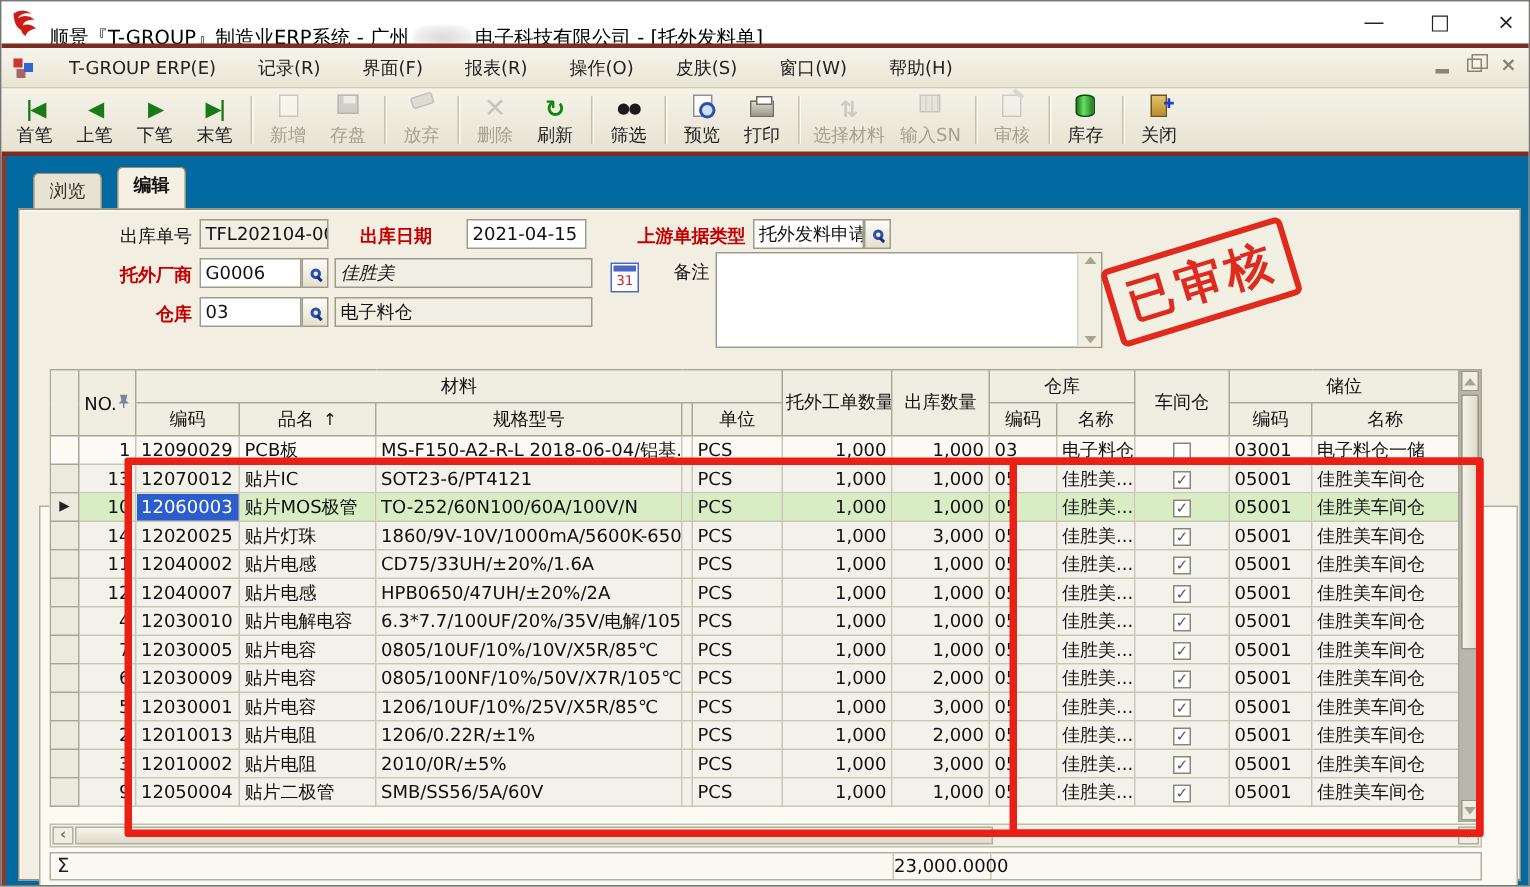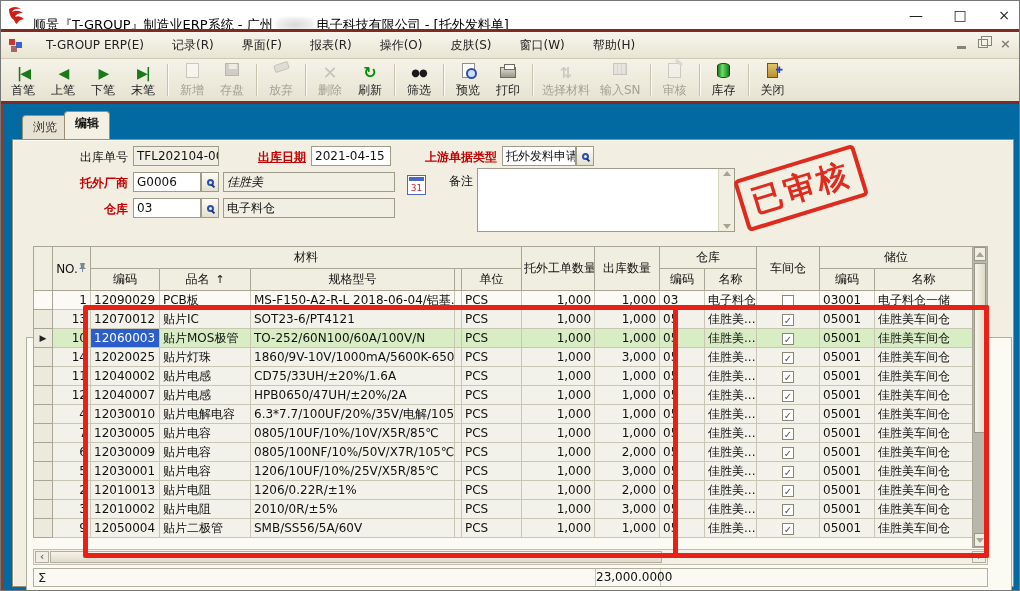--- a/index.html
+++ b/index.html
@@ -240,28 +240,28 @@
       <div class="tsep"></div>
       <div class="tbtn">
         <span class="ticon i-door"></span>
         <span class="tlabel">关闭</span>
       </div>
     </div>
   <div class="redline" style="top:100px"></div>
 
   <div class="client">
     <div class="tab" style="left:18px;top:11px;">浏览</div>
-    <div class="tab active" style="left:60px;top:7px;">编辑</div>
+    <div class="tab active" style="left:74px;top:7px;">编辑</div>
 
     <div class="tabpage">
 
       <div class="flabel" style="left:30px;top:8px;width:85px;">出库单号</div>
       <div class="field ro" style="left:120px;top:6px;width:86px;">TFL202104-0022</div>
 
-      <div class="flabel req" style="left:225px;top:8px;width:68px;text-decoration:underline;">出库日期</div>
+      <div class="flabel req" style="left:207px;top:8px;width:68px;">出库日期</div>
       <div class="field" style="left:298px;top:6px;width:80px;">2021-04-15</div>
       <div class="cal-btn" style="left:394px;top:6px;margin-top:29px;">31</div>
 
       <div class="flabel req" style="left:388px;top:8px;width:96px;">上游单据类型</div>
       <div class="field" style="left:489px;top:6px;width:74px;">托外发料申请</div>
       <div class="lookup-btn" style="left:563px;top:6px;">
           <span class="mag"></span>
         </div>
 
       <div class="flabel req" style="left:30px;top:34px;width:85px;">托外厂商</div>

